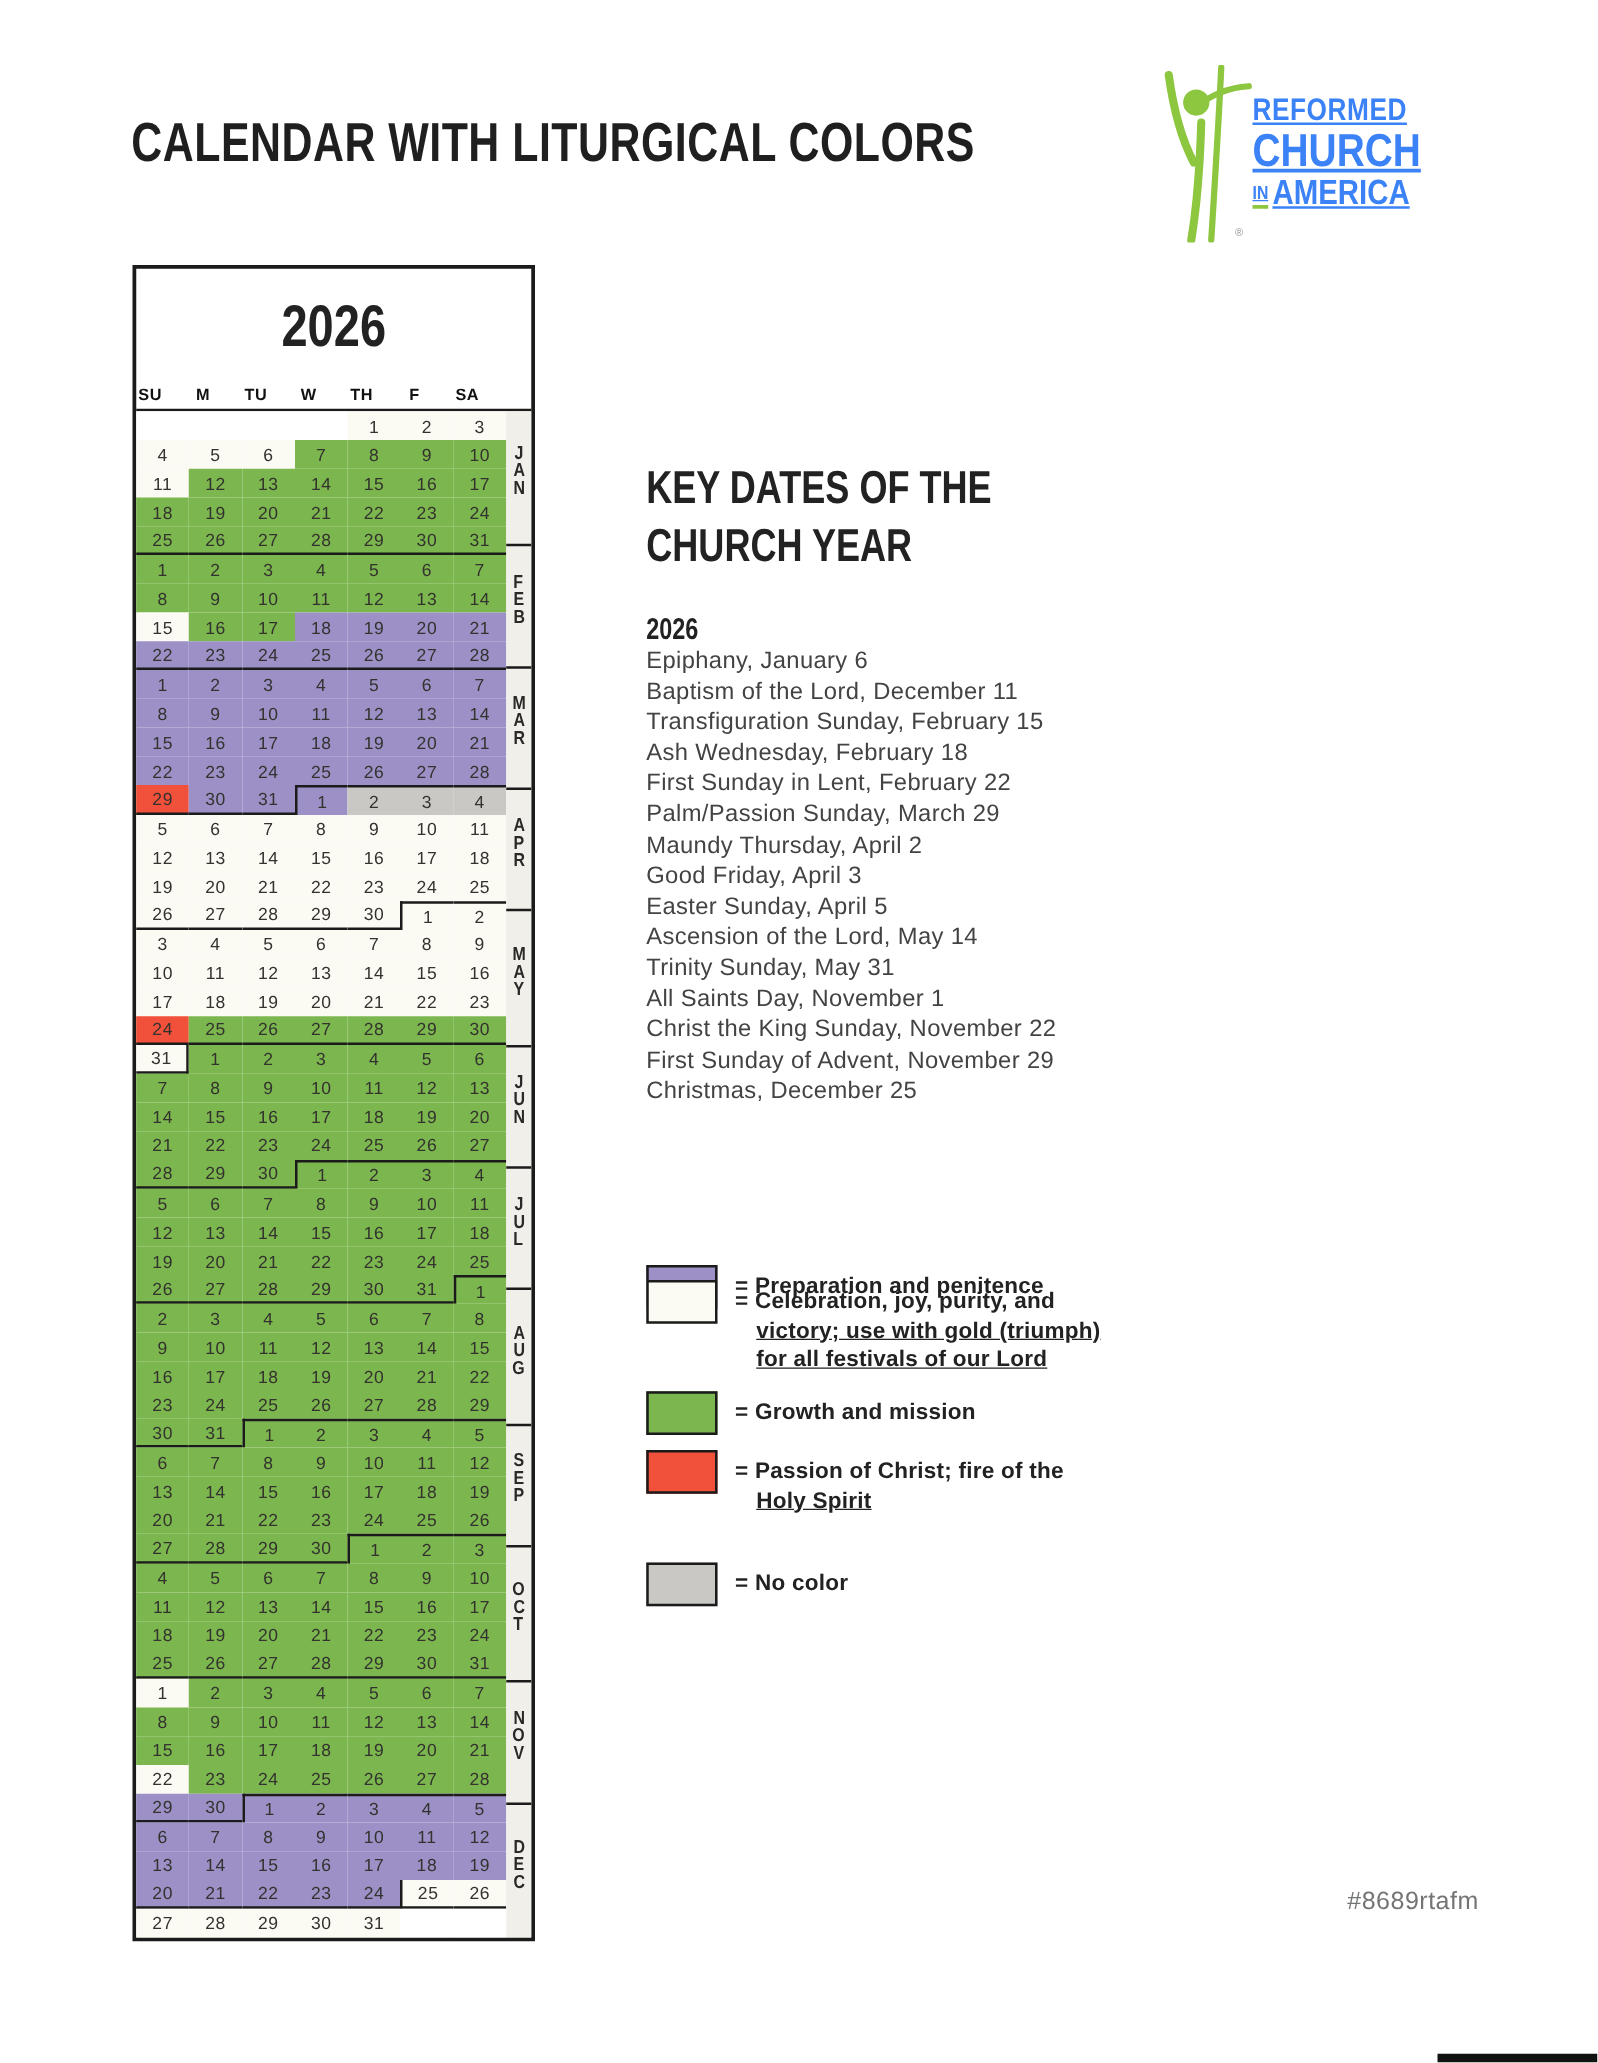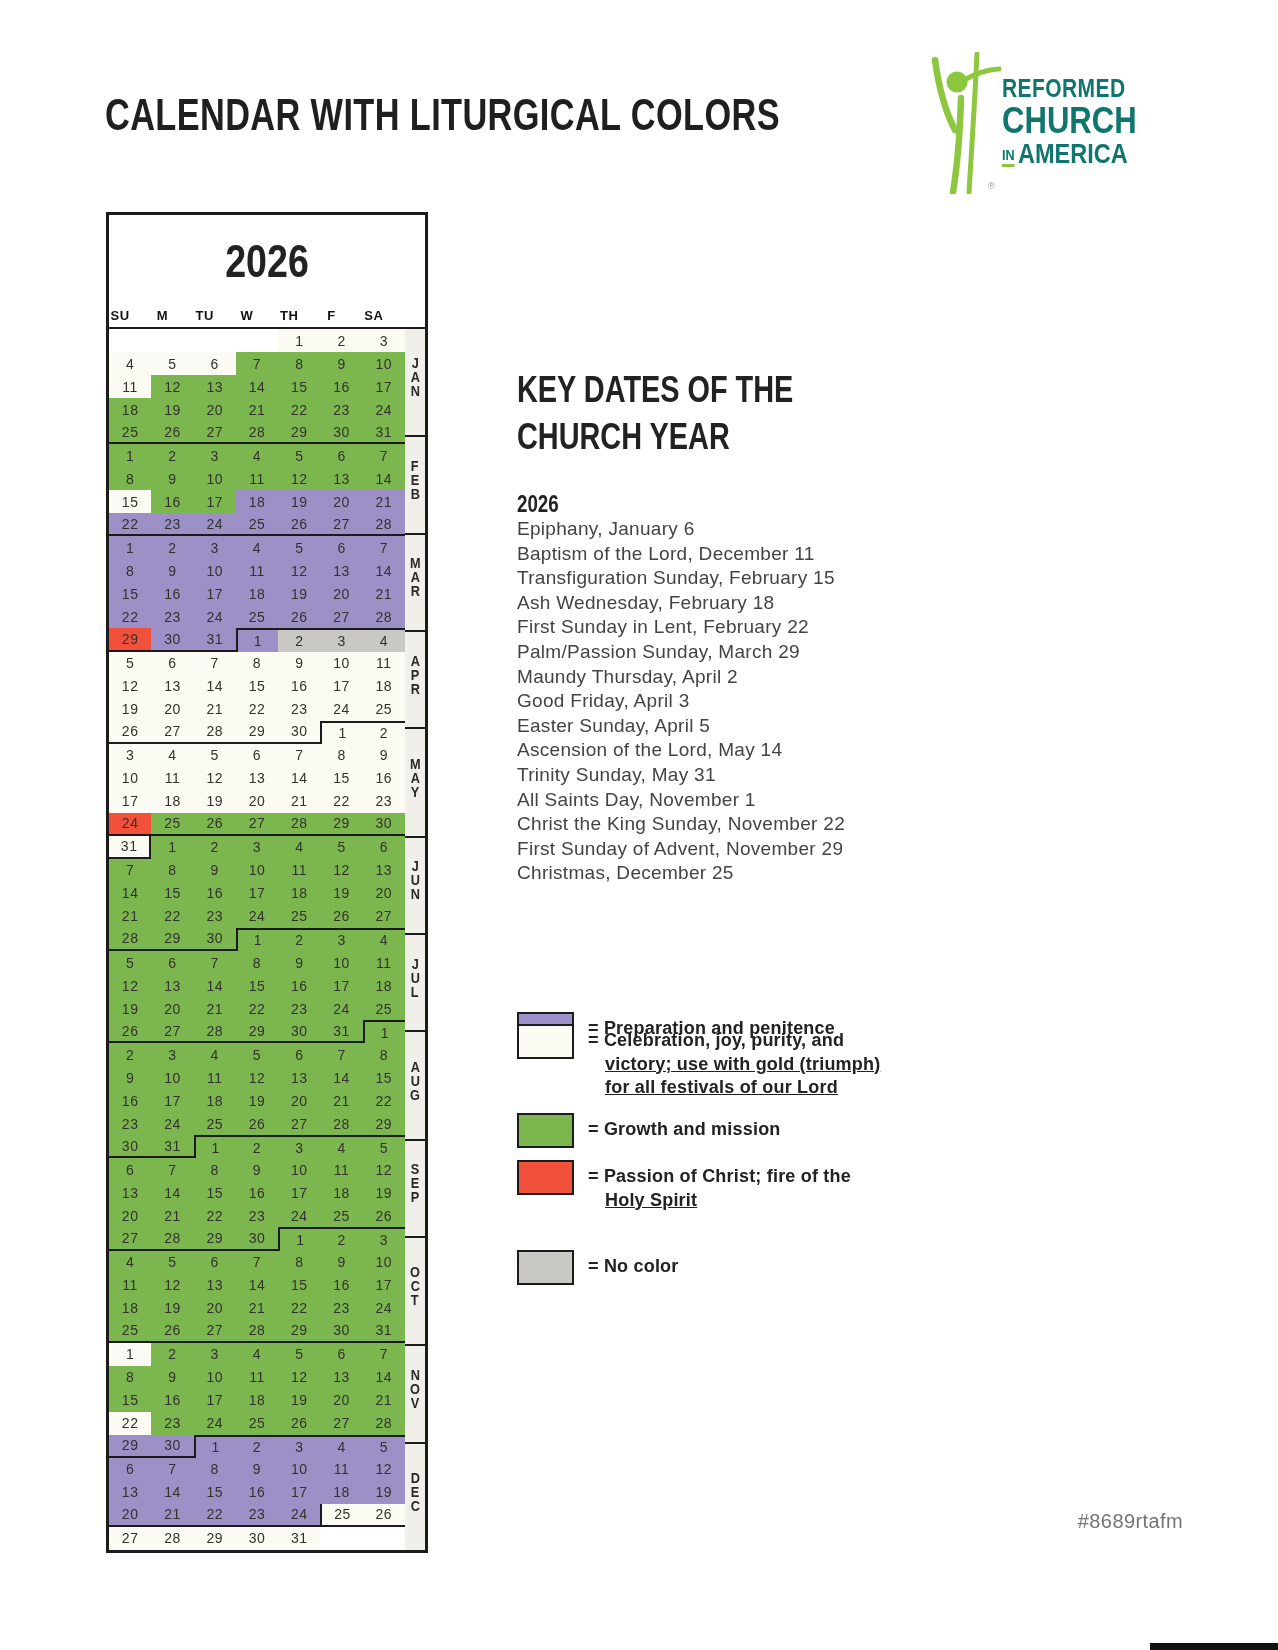--- a/index.html
+++ b/index.html
@@ -4,21 +4,21 @@
 <style>
   html,body{margin:0;padding:0;background:#ffffff;}
   body{width:1278px;height:1650px;position:relative;overflow:hidden;
        font-family:"Liberation Sans",sans-serif;-webkit-font-smoothing:antialiased;}
   .abs{position:absolute;}
   .cond{transform:scaleX(.78);transform-origin:left top;white-space:nowrap;}
 
   
   #page-title{left:105px;top:90px;font-size:44px;font-weight:bold;color:#1f1f1f;letter-spacing:.5px;}
   #logo{left:928px;top:52px;width:230px;height:142px;}
-  #logo .ltxt{position:absolute;left:74px;top:22px;color:#0f766e;}
+  #logo .ltxt{position:absolute;left:74px;top:22px;color:#3b82f6;text-decoration:underline;}
   .logo-l1{font-size:25px;font-weight:bold;letter-spacing:.5px;transform:scaleX(.84);transform-origin:left top;}
   .logo-l2{font-size:37px;font-weight:bold;line-height:36px;transform:scaleX(.84);transform-origin:left top;}
   .logo-l3{display:flex;align-items:flex-end;gap:4px;transform:scaleX(.84);transform-origin:left top;margin-top:2px;}
   .logo-in{font-size:15px;font-weight:bold;border-bottom:3px solid #8dc63f;padding-bottom:1px;}
   .logo-am{font-size:28px;font-weight:bold;line-height:26px;}
 
   
   #calbox{left:106px;top:212px;width:322px;height:1341px;border:3px solid #1b1b1b;background:#fff;box-sizing:border-box;}
   #cal-year{position:absolute;left:0;top:18px;width:100%;text-align:center;font-size:47px;font-weight:bold;color:#222;
             transform:scaleX(.8);transform-origin:center top;}

